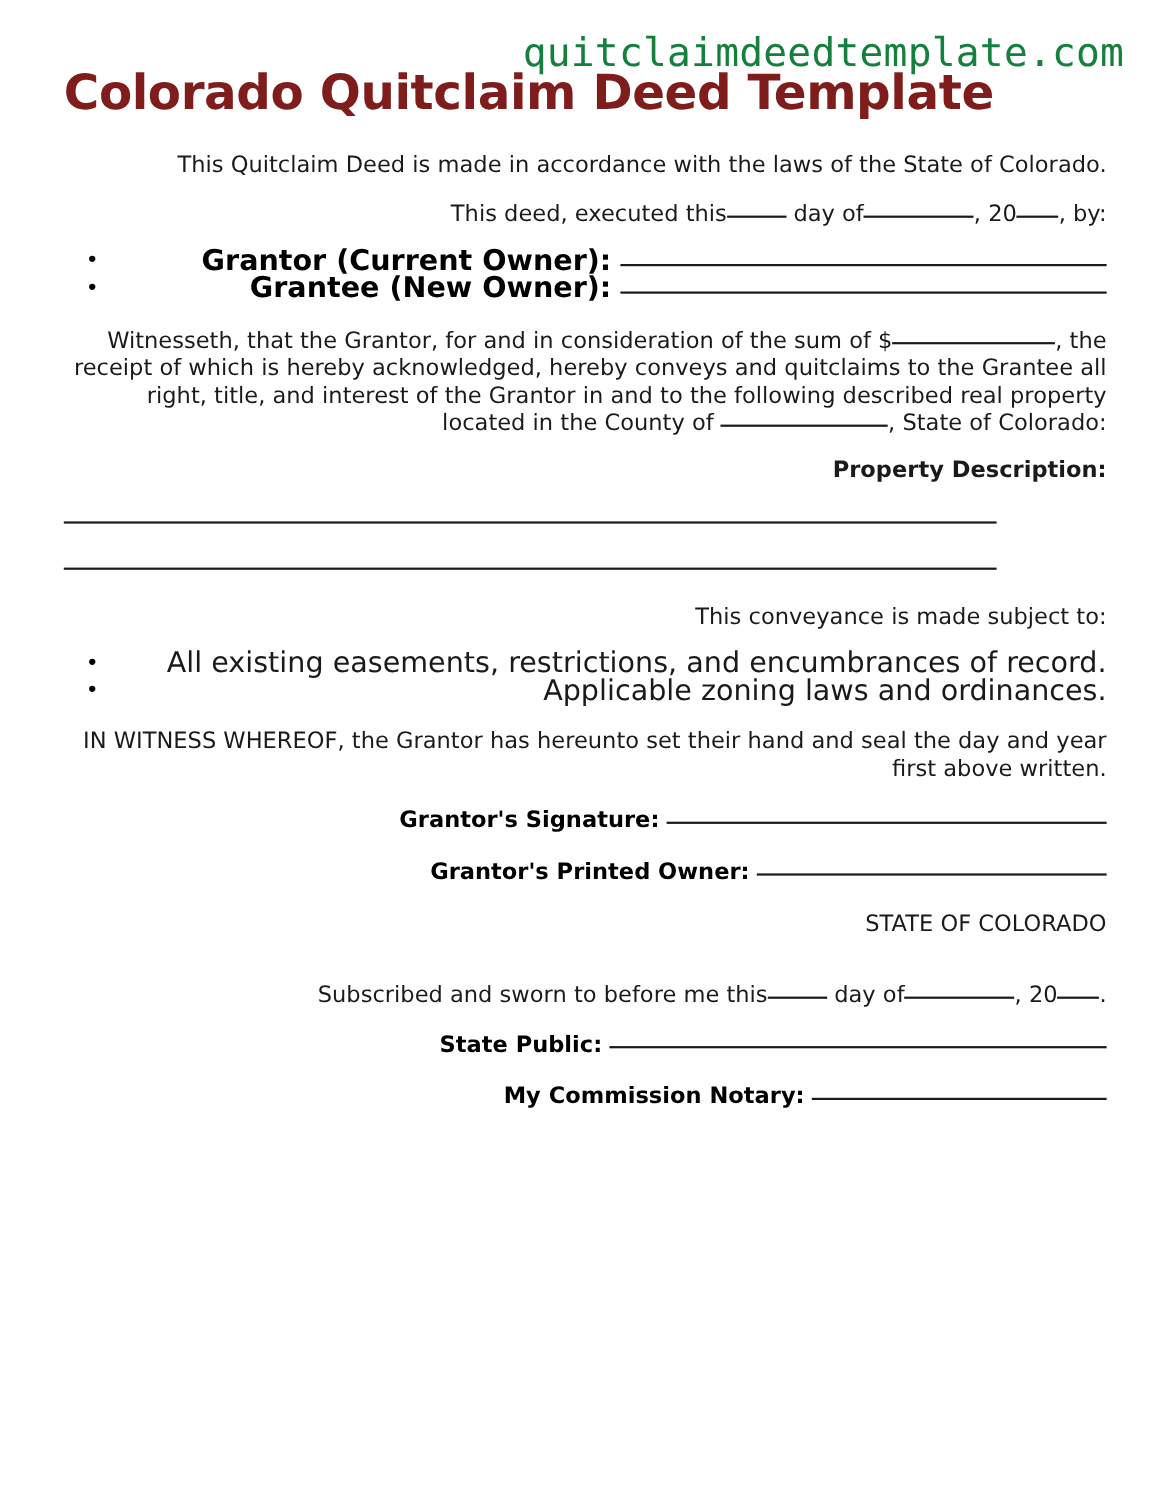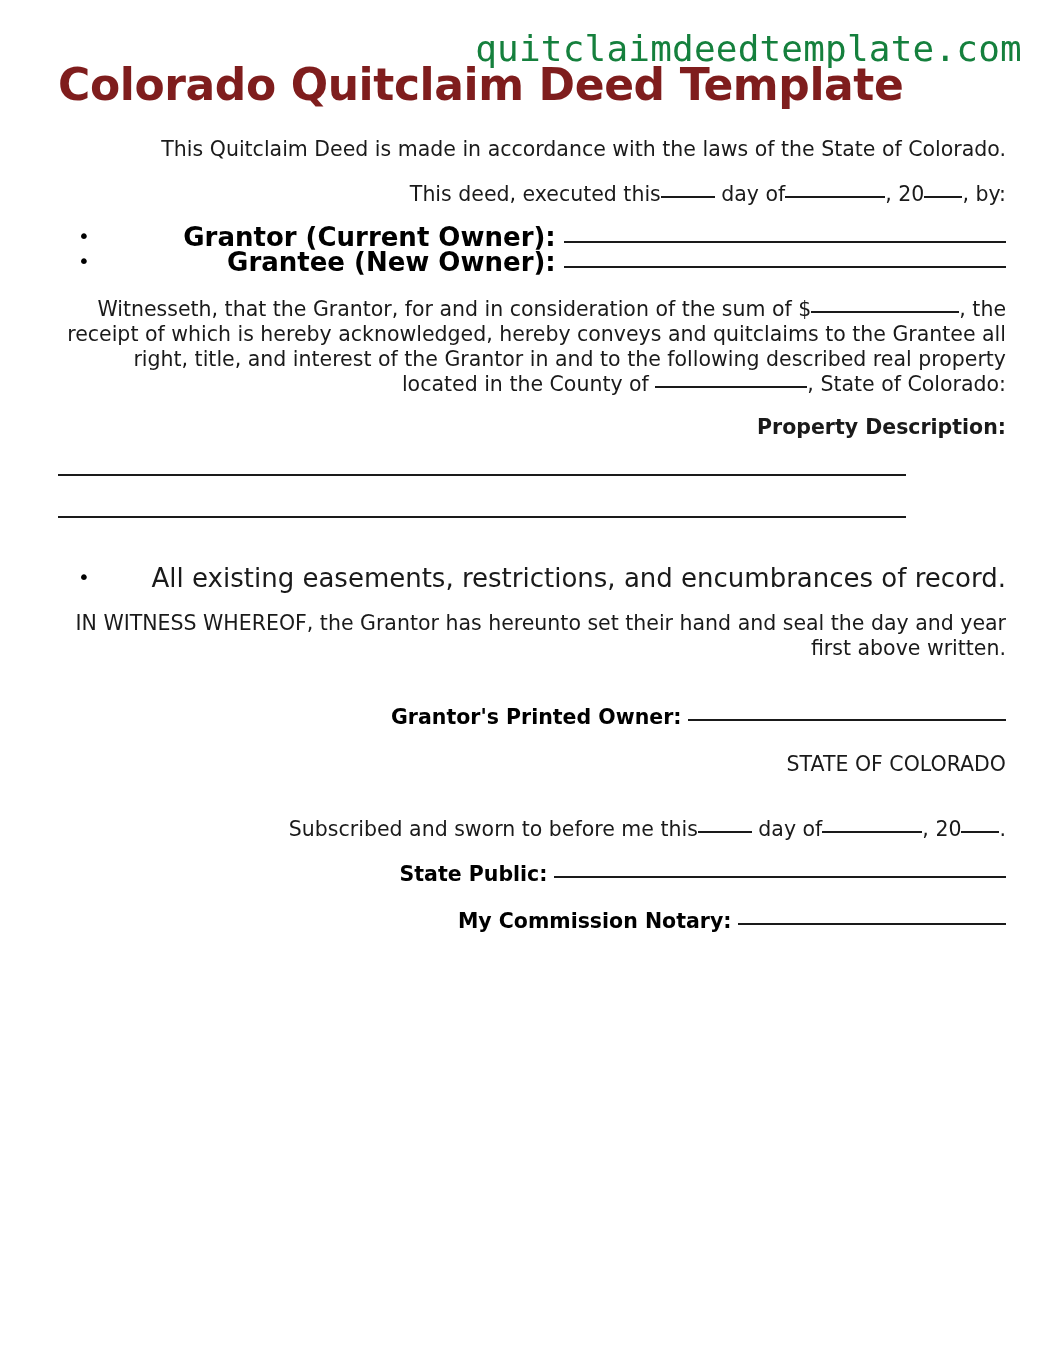--- a/index.html
+++ b/index.html
@@ -170,33 +170,39 @@
     </div>
 
     <div class="sp-40"></div>
 
     <div class="rule-row">
       <span class="blank-rule"></span>
     </div>
 
     <div class="sp-30"></div>
 
+    <p class="para">This conveyance is made subject to:</p>
 
     <div class="sp-18"></div>
 
     <ul class="bullets">
       <li>All existing easements, restrictions, and encumbrances of record.</li>
+      <li>Applicable zoning laws and ordinances.</li>
     </ul>
 
     <div class="sp-20"></div>
 
     <p class="para">IN WITNESS WHEREOF, the Grantor has hereunto set their hand and seal the day and year first above written.</p>
 
     <div class="sp-22"></div>
 
+    <p class="para">
+      <span class="b">Grantor's Signature:</span>
+      <span class="underline-inline u-sig"></span>
+    </p>
 
     <div class="sp-22"></div>
 
     <p class="para">
       <span class="b">Grantor's Printed Owner:</span>
       <span class="underline-inline u-printed"></span>
     </p>
 
     <div class="sp-22"></div>
 

